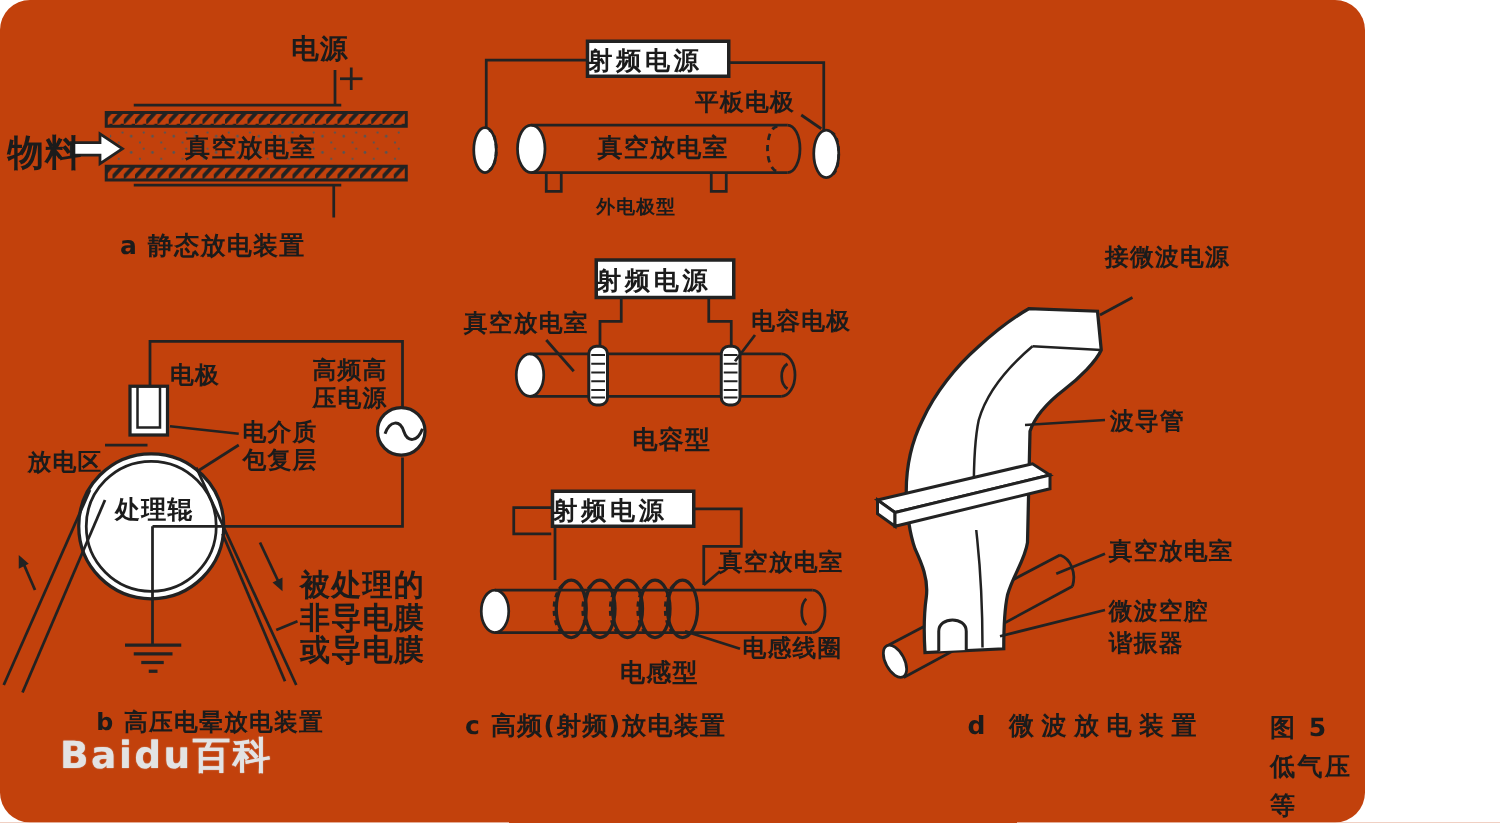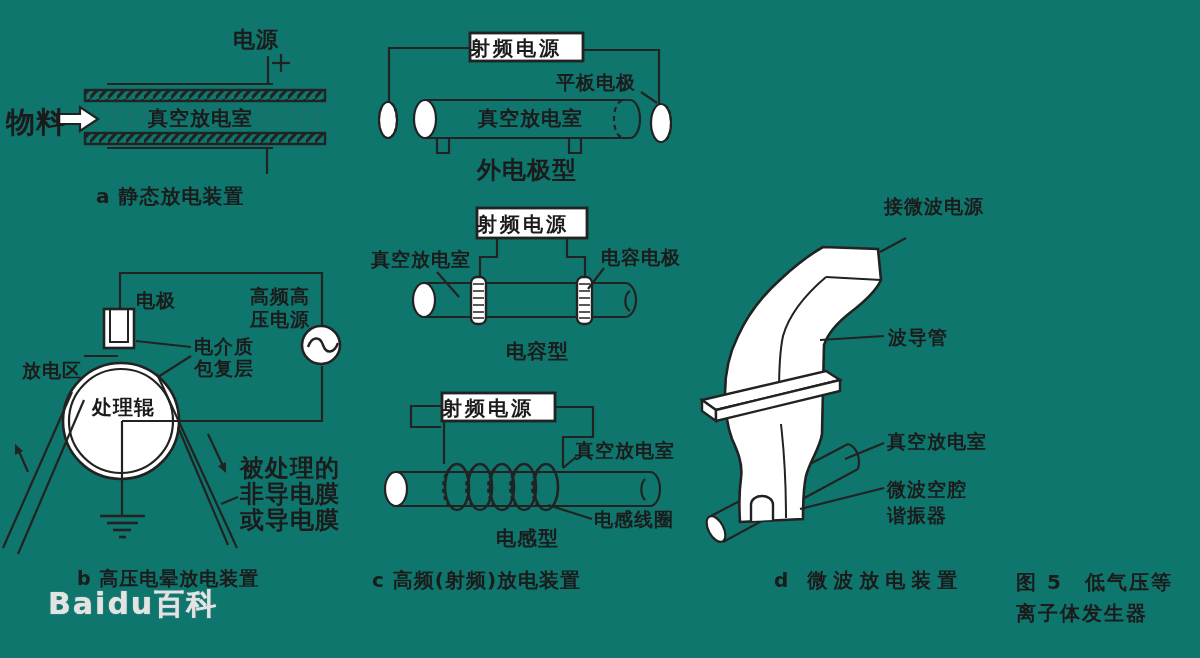--- a/index.html
+++ b/index.html
@@ -1,18 +1,18 @@
 <!DOCTYPE html>
 <html><head>
 <meta charset="utf-8">
 <style>
   html,body{margin:0;padding:0;background:#ffffff;}
   body{width:1200px;height:658px;overflow:hidden;
        font-family:"DejaVu Sans","Liberation Sans",sans-serif;}
-  .stage{position:relative;width:1200px;height:658px;background:#0f766e;}
+  .stage{position:relative;width:1092px;height:658px;background:#c2410c;border-radius:24px;}
   svg{position:absolute;left:0;top:0;}
   .lbl{position:absolute;color:#1b1b1b;font-weight:600;white-space:pre-line;
        line-height:1.15;letter-spacing:1px;}
   .cap{font-weight:600;}
   .boxlbl{letter-spacing:3px;}
   .watermark{position:absolute;left:48px;top:584px;font-size:30px;font-weight:700;
        color:#e3e3e3;letter-spacing:2px;text-shadow:0 0 1px #d6d6d6;text-align:center;}
 </style>
 </head>
 <body>
@@ -169,21 +169,21 @@
 </svg>
 
 <div class="lbl" style="left:233px;top:27px;font-size:22px;">电源</div>
 <div class="lbl" style="left:6px;top:106px;font-size:29px;">物料</div>
 <div class="lbl" style="left:148px;top:107px;font-size:20px;">真空放电室</div>
 <div class="lbl cap" style="left:96px;top:185px;font-size:20px;">a 静态放电装置</div>
 
 <div class="lbl boxlbl" style="left:470px;top:37px;width:113px;font-size:20px;">射频电源</div>
 <div class="lbl" style="left:556px;top:72px;font-size:19px;">平板电极</div>
 <div class="lbl" style="left:478px;top:107px;font-size:20px;">真空放电室</div>
-<div class="lbl cap" style="left:477px;top:157px;font-size:24px;">外电极型</div>
+<div class="lbl cap" style="left:477px;top:157px;font-size:15px;">外电极型</div>
 
 <div class="lbl boxlbl" style="left:477px;top:213px;width:110px;font-size:20px;">射频电源</div>
 <div class="lbl" style="left:371px;top:249px;font-size:19px;">真空放电室</div>
 <div class="lbl" style="left:601px;top:247px;font-size:19px;">电容电极</div>
 <div class="lbl cap" style="left:506px;top:340px;font-size:20px;">电容型</div>
 
 <div class="lbl boxlbl" style="left:442px;top:397px;width:113px;font-size:20px;">射频电源</div>
 <div class="lbl" style="left:575px;top:440px;font-size:19px;">真空放电室</div>
 <div class="lbl" style="left:594px;top:509px;font-size:19px;">电感线圈</div>
 <div class="lbl cap" style="left:496px;top:527px;font-size:20px;">电感型</div>

